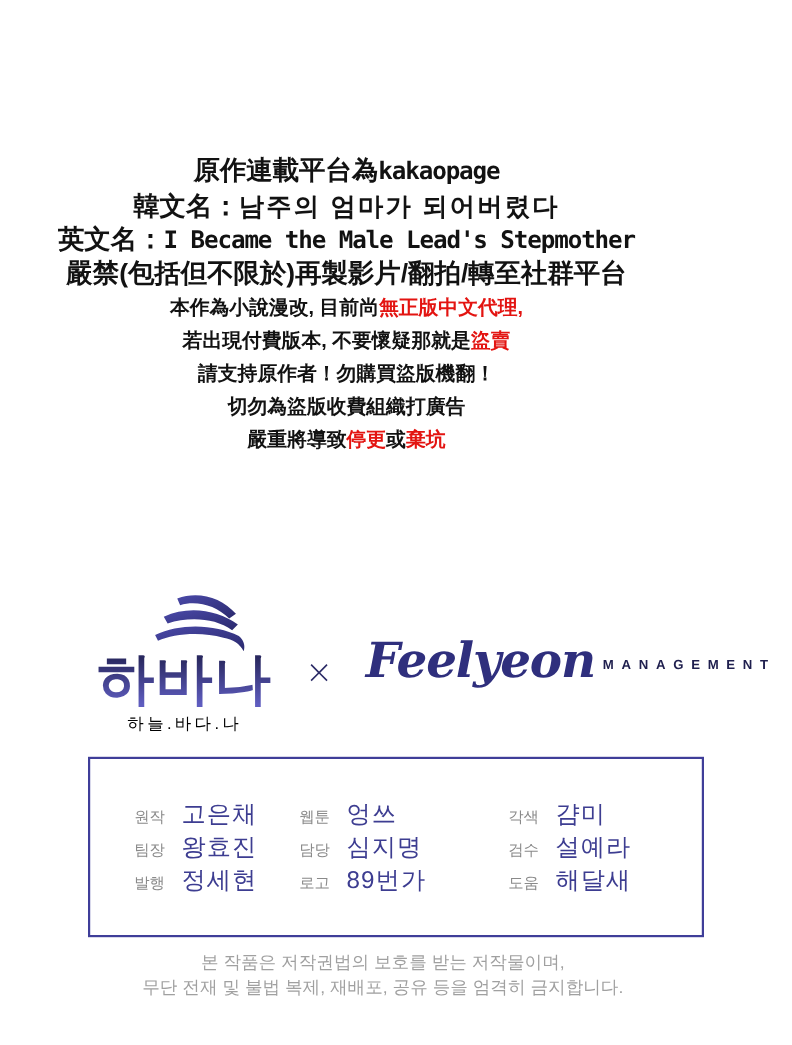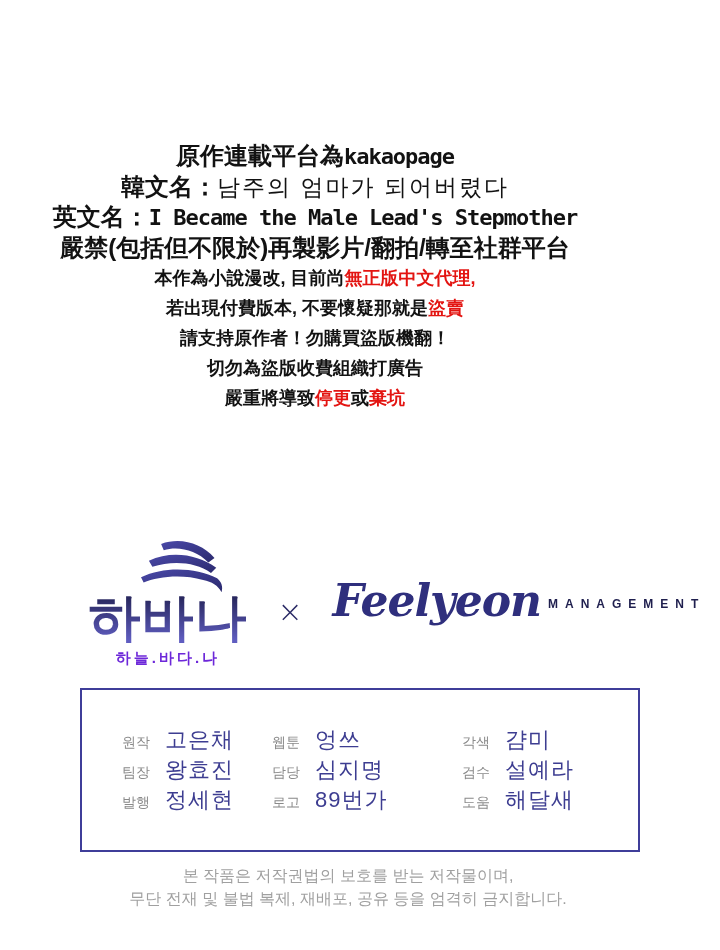--- a/index.html
+++ b/index.html
@@ -10,36 +10,36 @@
   }
   
   .notice{
     position:absolute;top:141px;left:0;width:608px;
     text-align:center;color:#121212;font-weight:900;padding-left:11px;
   }
   .notice .ln{line-height:30px;font-size:24px;white-space:nowrap;}
   .notice .ln.sm{font-size:18px;}
   .red{color:#e31411;}
   .mono{font-family:"DejaVu Sans Mono",monospace;font-weight:700;font-size:22px;letter-spacing:-1px;}
-  .kr-val{font-weight:400;font-size:23px;letter-spacing:2px;}
+  .kr-val{font-weight:700;font-size:23px;letter-spacing:2px;}
   
   .logo-row{
     position:absolute;top:535px;left:0;width:636px;height:135px;
     display:flex;justify-content:center;align-items:flex-start;gap:30px;
   }
   .havana{display:flex;flex-direction:column;align-items:center;margin-top:2px;}
   .havana-swoosh{width:104px;height:56px;margin-left:30px;}
   .havana-word{
     font-size:52px;line-height:50px;font-weight:900;letter-spacing:1px;
     background:linear-gradient(180deg,#29285f 10%,#5f5dc0 95%);
     -webkit-background-clip:text;background-clip:text;
     color:transparent;-webkit-text-fill-color:transparent;
   }
   .havana-tagline{
-    margin-top:6px;font-size:15px;font-weight:700;color:#6d28d9;letter-spacing:3px;
+    margin-top:6px;font-size:15px;font-weight:400;color:#000000;letter-spacing:3px;
   }
   .x-sep{
     margin-top:62px;font-size:30px;line-height:30px;font-weight:300;color:#2b2b66;
     font-family:"DejaVu Sans",sans-serif;
   }
   .feelyeon{display:flex;flex-direction:row;align-items:center;margin-top:40px;width:215px;}
   .feelyeon-word{
     font-family:"DejaVu Serif","Liberation Serif",serif;
     font-style:italic;font-weight:700;font-size:44px;line-height:52px;
     color:#2f2f7d;letter-spacing:-1px;align-self:stretch;text-align:center;

